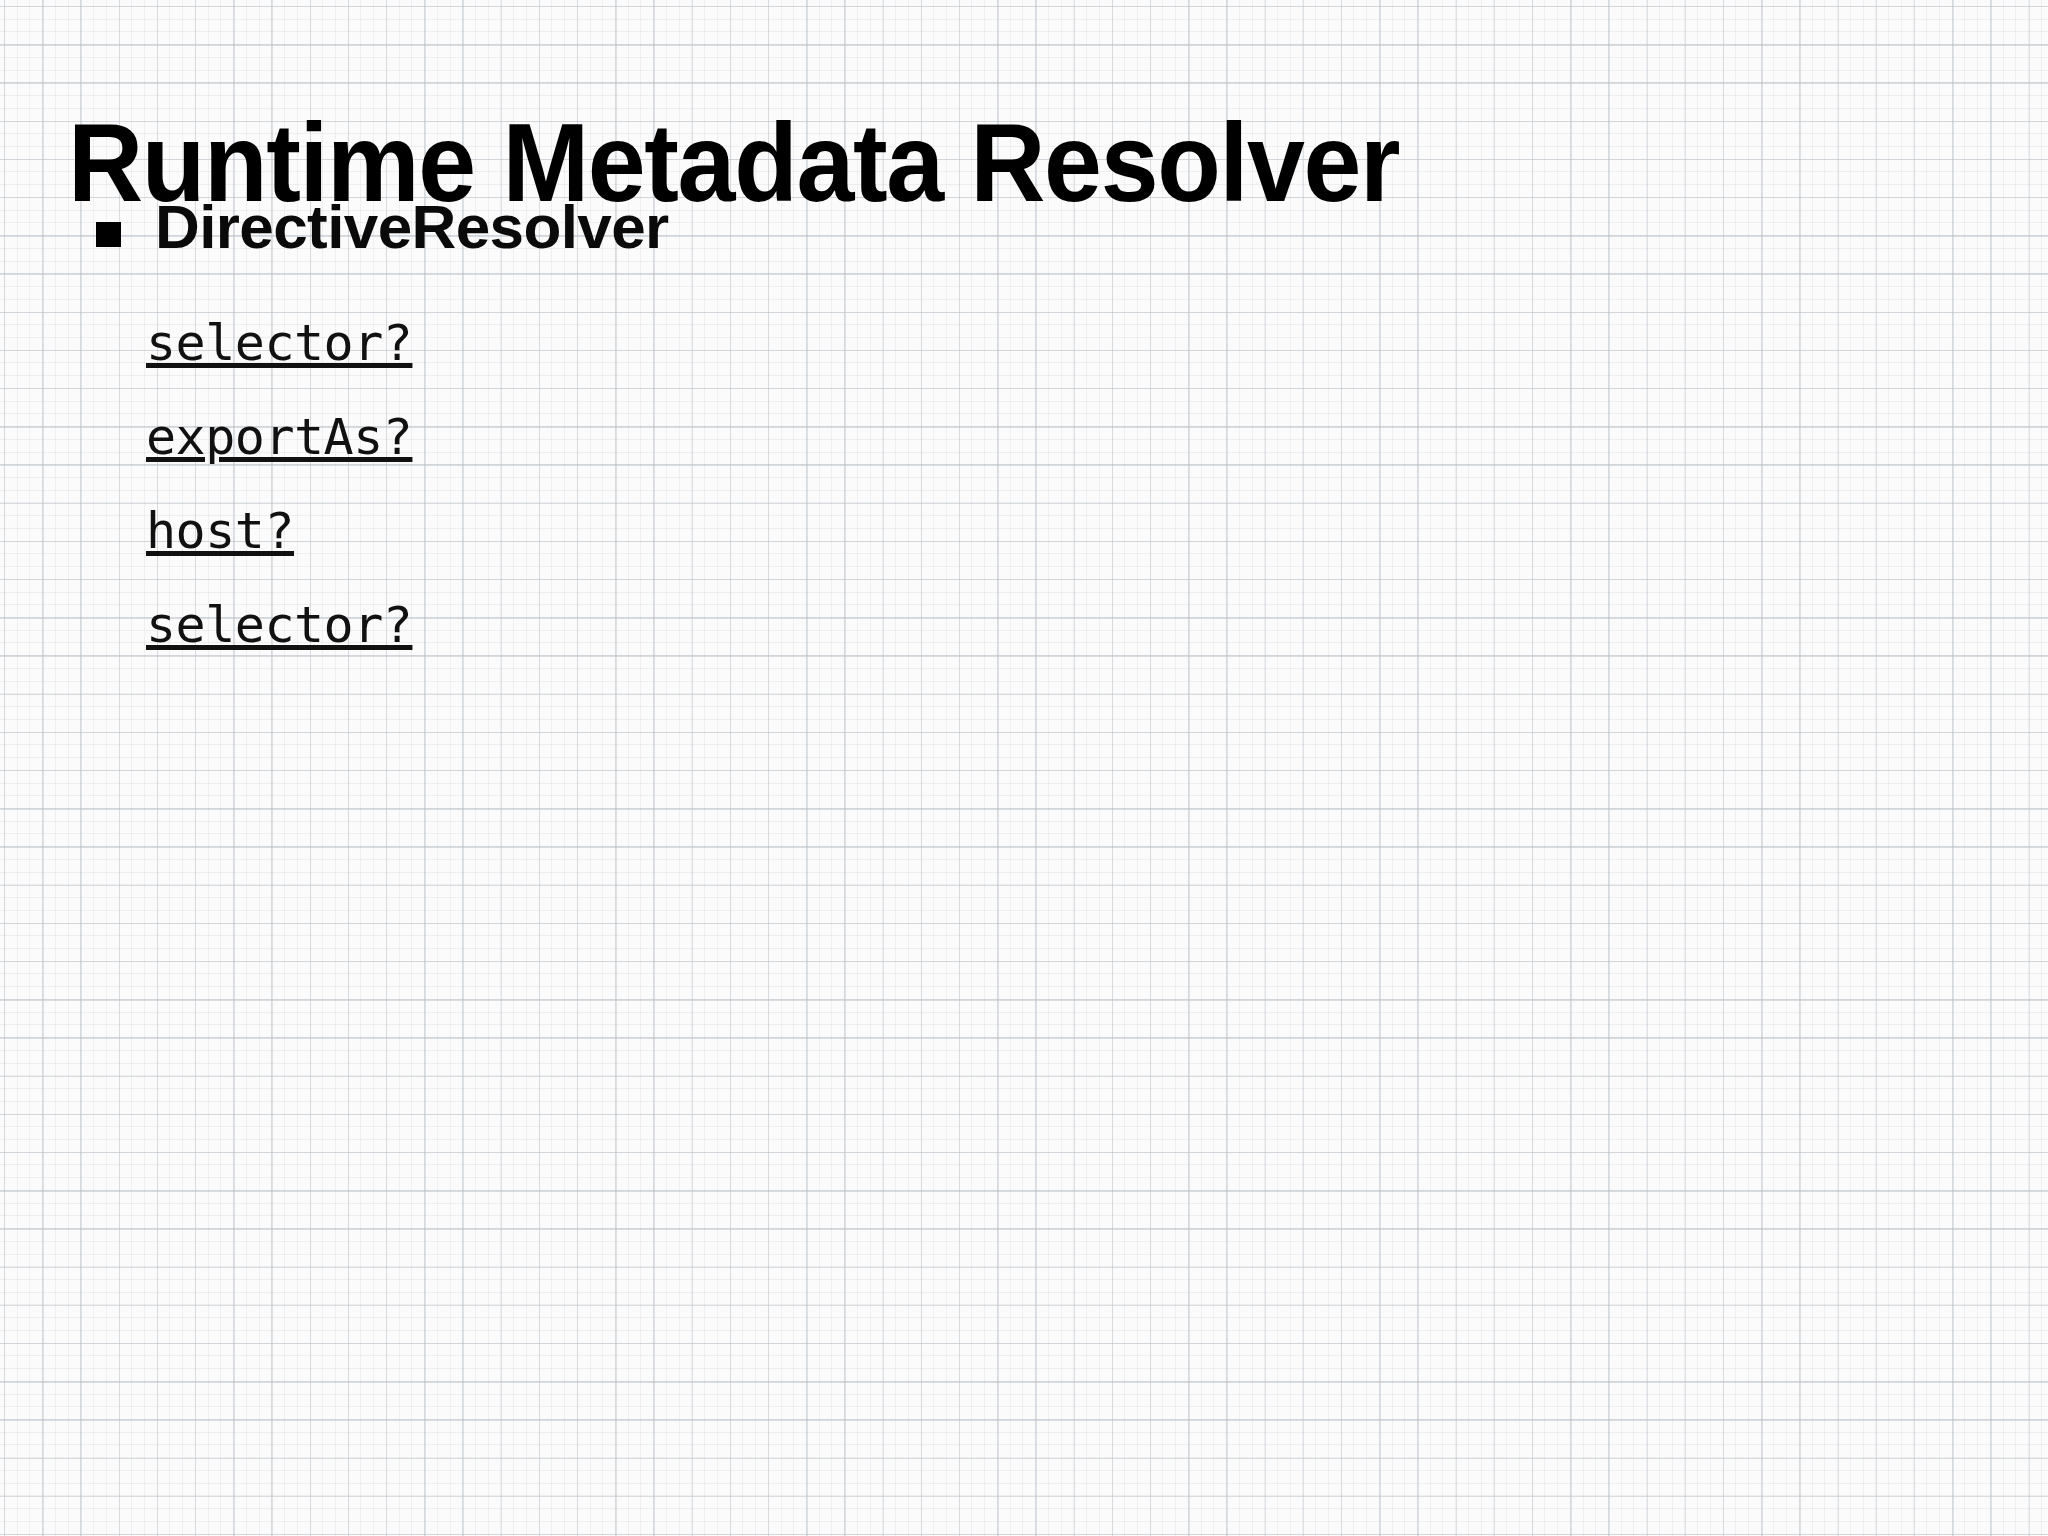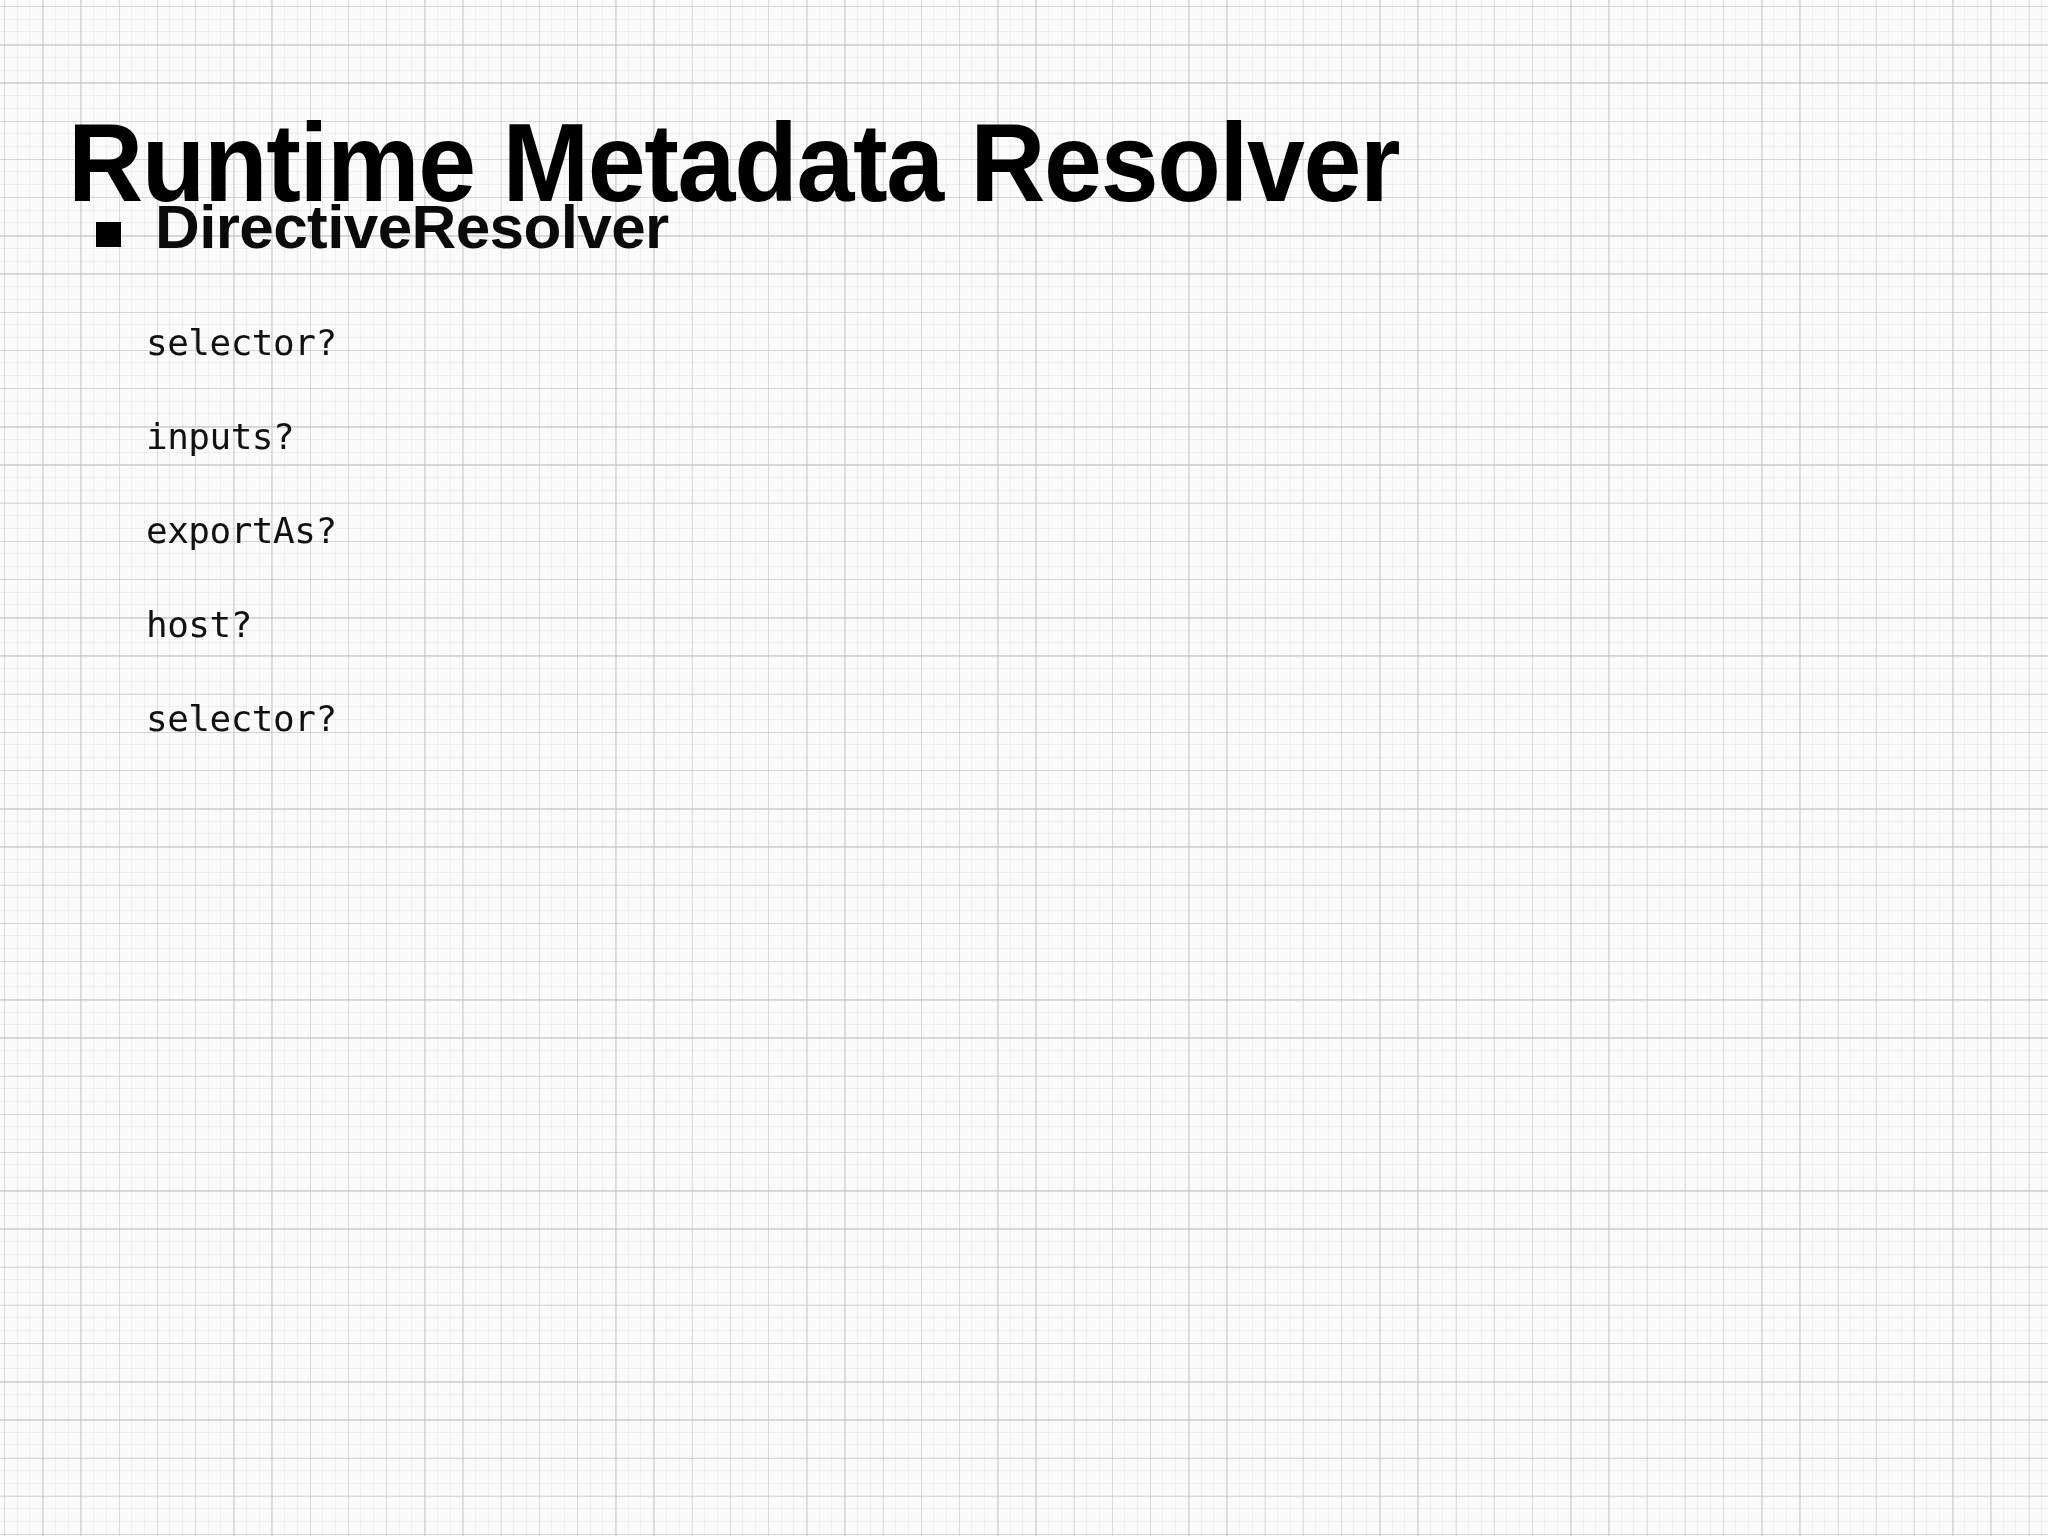--- a/index.html
+++ b/index.html
@@ -112,26 +112,27 @@
   }
 
   .sub-list {
     position: absolute;
     margin: 0;
     padding: 0;
     list-style: none;
   }
   .sub-item {
     font-family: "DejaVu Sans Mono", monospace;
-    font-size: 36px;
+    font-size: 50px;
     line-height: 94px;
     height: 94px;
     color: #111111;
     white-space: nowrap;
     letter-spacing: -0.5px;
+    text-decoration: underline;
   }
 
   
   #group-directive-resolver { left: 96px; top: 196px; }
   #list-directive-resolver  { left: 146px; top: 296px; }
 </style>
 </head>
 <body>
 
 <div id="slide-background"></div>
@@ -142,21 +143,20 @@
 
   <div class="column" id="column-left">
 
     <div class="group group-head" id="group-directive-resolver">
       <span class="bullet-square"></span>
       <span class="group-title">DirectiveResolver</span>
     </div>
 
     <ul class="sub-list" id="list-directive-resolver">
       <li class="sub-item">selector?</li>
-      <li class="sub-item">inputs?</li>
       <li class="sub-item">exportAs?</li>
       <li class="sub-item">host?</li>
       <li class="sub-item">selector?</li>
     </ul>
 
   </div>
 
   <div class="column" id="column-right">
 
     

